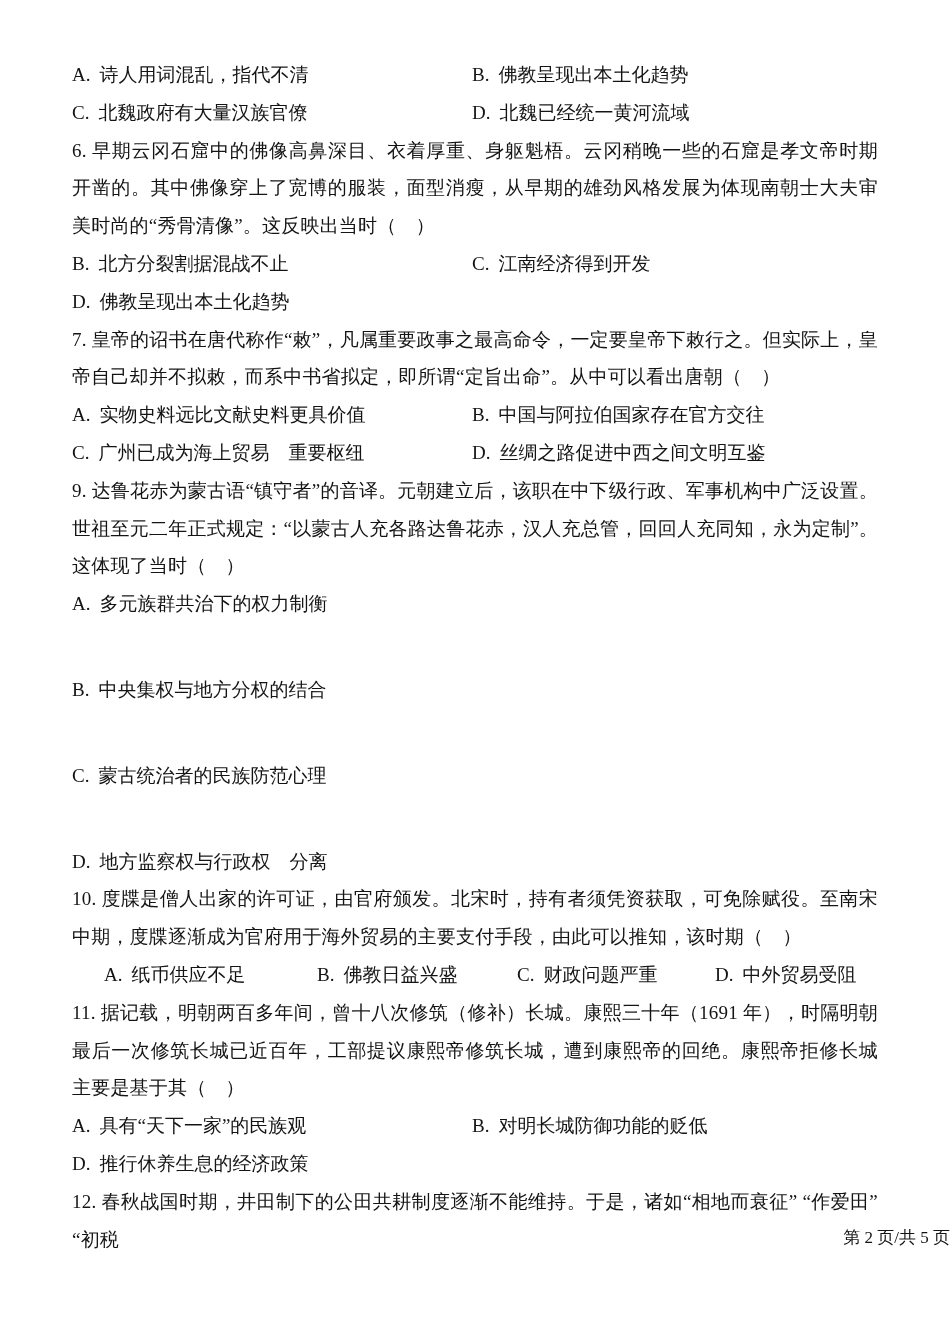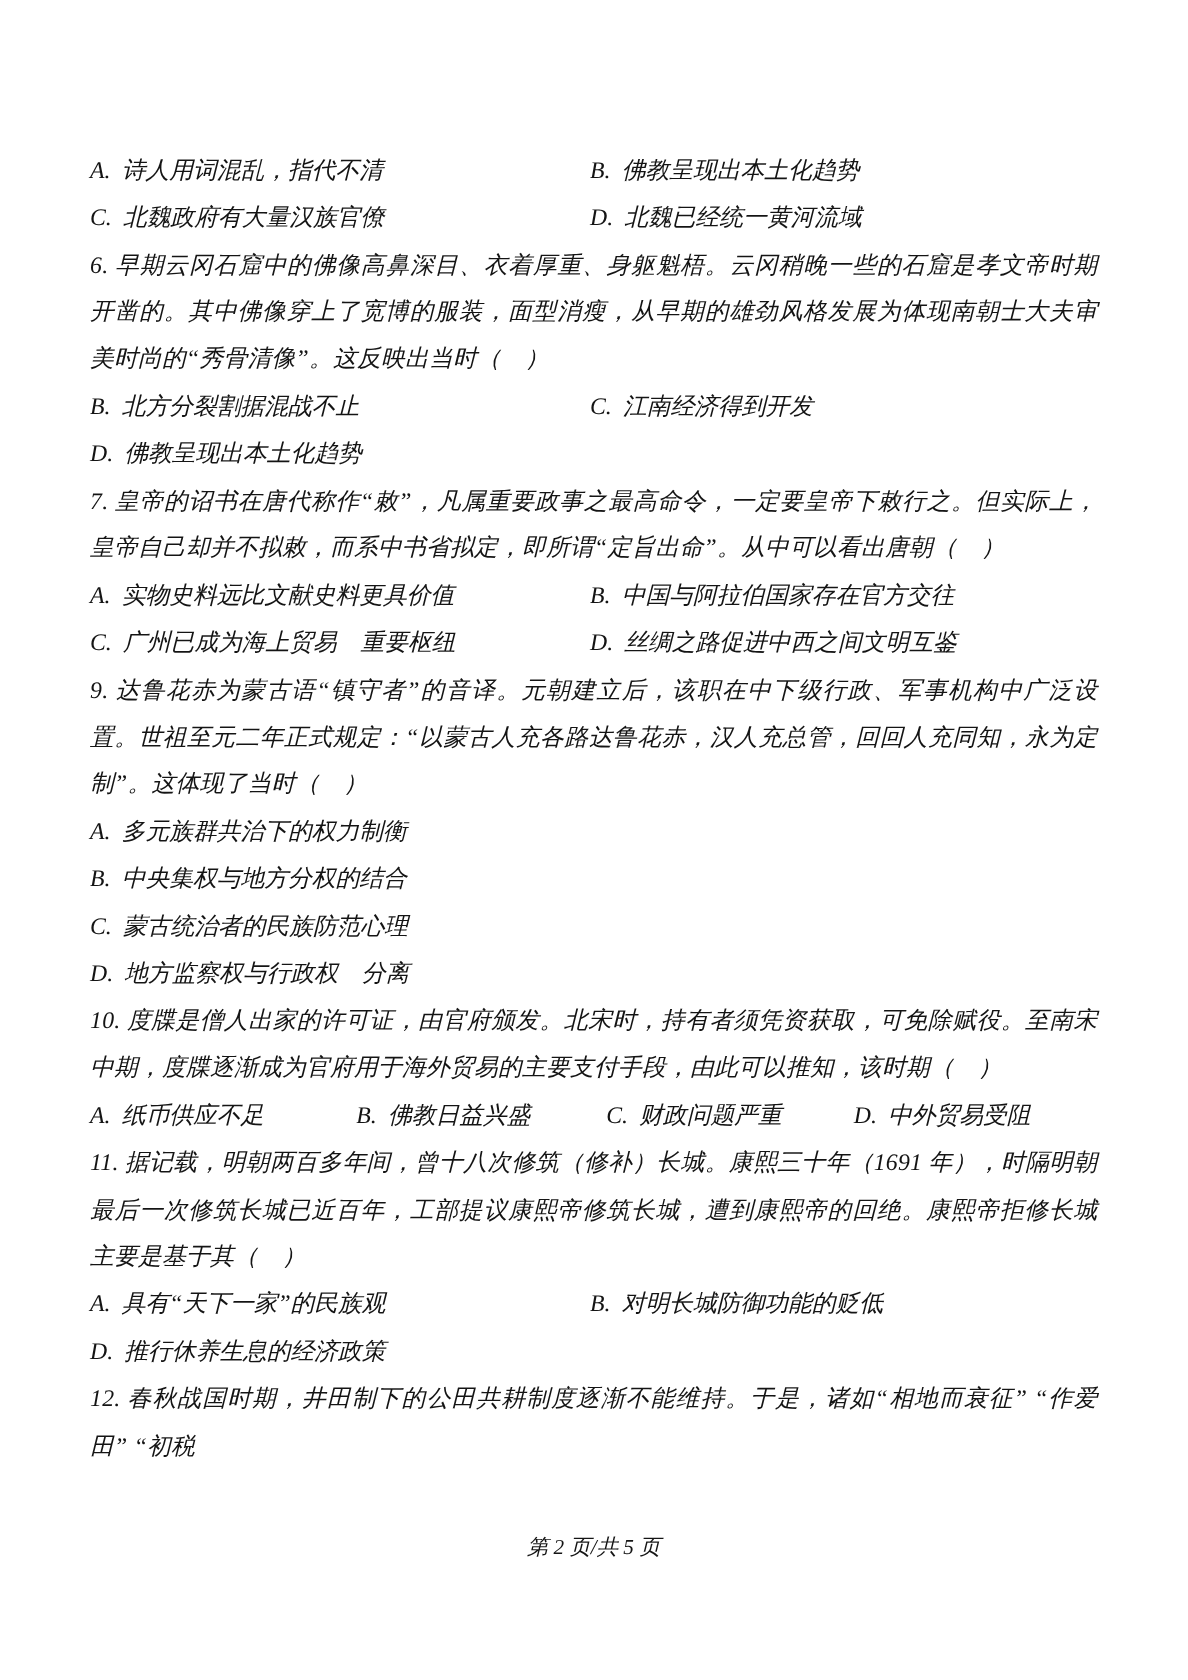--- a/index.html
+++ b/index.html
@@ -12,56 +12,57 @@
     height: 1344px;
     overflow: hidden;
     font-family: "Liberation Serif", "DejaVu Sans", serif;
     color: #141414;
   }
   .page {
     position: relative;
     box-sizing: border-box;
     width: 950px;
     height: 1344px;
-    padding: 118px 72px 0 72px;
+    padding: 56px 72px 0 72px;
     font-size: 19px;
     line-height: 37.8px;
-    font-style: italic;
   }
   p.stem {
     margin: 0;
     text-align: justify;
     letter-spacing: 0.2px;
   }
   .opt-grid {
     display: grid;
   }
   .opt-grid.two-col {
     grid-template-columns: 400px 1fr;
   }
   .opt-grid.one-col {
     grid-template-columns: 1fr;
+    gap: 48px;
   }
   .opt-grid.four-col {
     grid-template-columns: 213px 200px 198px 1fr;
+    margin-left: 32px;
   }
   .opt {
     white-space: nowrap;
     overflow: visible;
   }
   .opt-label {
     display: inline-block;
     margin-right: 9px;
   }
   .footer {
     position: absolute;
     top: 1227px;
     left: 0;
     right: 0;
-    text-align: center;
+    text-align: right;
     font-size: 17px;
     line-height: 22px;
   }
 </style>
 </head>
 <body>
 
 <div class="page">
 
   <section>

